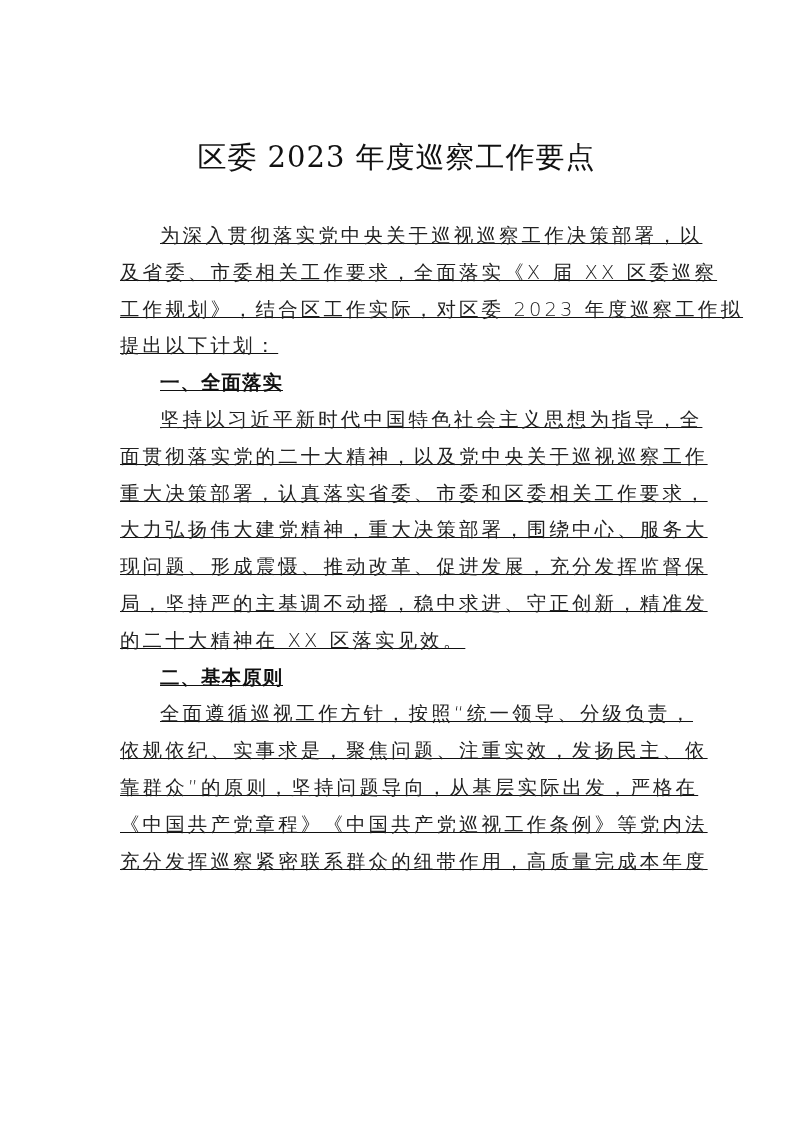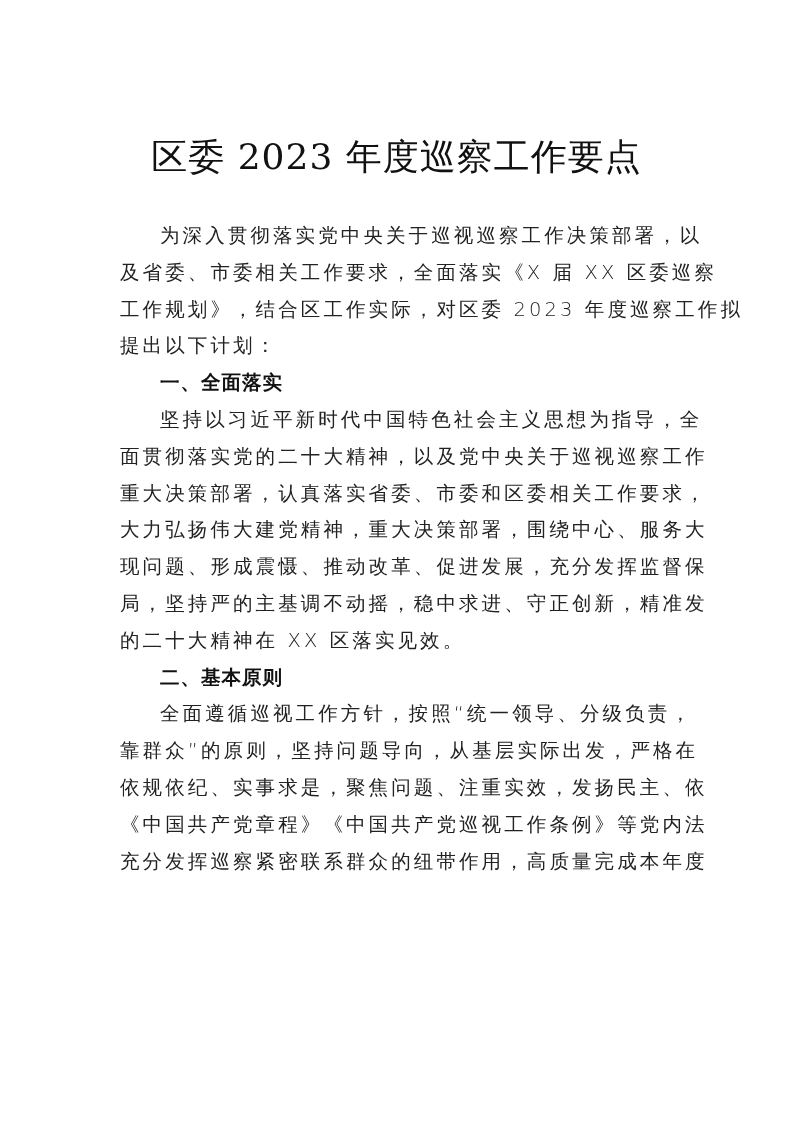--- a/index.html
+++ b/index.html
@@ -4,26 +4,26 @@
   <style>
     html, body { margin: 0; padding: 0; background: #ffffff; }
     body { width: 793px; height: 1122px; position: relative; overflow: hidden; }
     .page {
       position: absolute; left: 0; top: 0; width: 793px; height: 1122px;
       background: #ffffff; color: #111111;
       font-family: "DejaVu Serif", "Liberation Serif", serif;
     }
     .title {
       position: absolute; left: 0; top: 137px; width: 793px;
-      text-align: center; font-size: 36px; line-height: 40px;
+      text-align: center; font-size: 29px; line-height: 40px;
       letter-spacing: 1px; color: #111;
       font-family: "DejaVu Serif", "Liberation Serif", serif;
     }
     .body {
-      position: absolute; left: 120px; top: 218px; width: 556px;
+      position: absolute; left: 120px; top: 218px; width: 556px; text-decoration: underline;
     }
     .line {
       height: 36.8px; line-height: 36.8px; font-size: 19.5px;
       white-space: nowrap; letter-spacing: 3.1px; color: #222;
       font-family: "DejaVu Sans", "Liberation Sans", sans-serif;
       font-weight: 300;
     }
     .line.indent { padding-left: 40px; }
     .line.heading {
       padding-left: 40px; font-weight: bold; letter-spacing: 1px; color: #111;
@@ -51,19 +51,19 @@
       <div class="line">重大决策部署，认真落实省委、市委和区委相关工作要求，</div>
       <div class="line">大力弘扬伟大建党精神，重大决策部署，围绕中心、服务大</div>
       <div class="line">现问题、形成震慑、推动改革、促进发展，充分发挥监督保</div>
       <div class="line">局，坚持严的主基调不动摇，稳中求进、守正创新，精准发</div>
       <div class="line">的二十大精神在 XX 区落实见效。</div>
     </div>
 
     <div>
       <div class="line heading">二、基本原则</div>
       <div class="line indent">全面遵循巡视工作方针，按照“统一领导、分级负责，</div>
+      <div class="line">依规依纪、实事求是，聚焦问题、注重实效，发扬民主、依</div>
       <div class="line">靠群众”的原则，坚持问题导向，从基层实际出发，严格在</div>
-      <div class="line">依规依纪、实事求是，聚焦问题、注重实效，发扬民主、依</div>
       <div class="line">《中国共产党章程》《中国共产党巡视工作条例》等党内法</div>
       <div class="line">充分发挥巡察紧密联系群众的纽带作用，高质量完成本年度</div>
     </div>
   </div>
 </div>
 
 </body></html>

